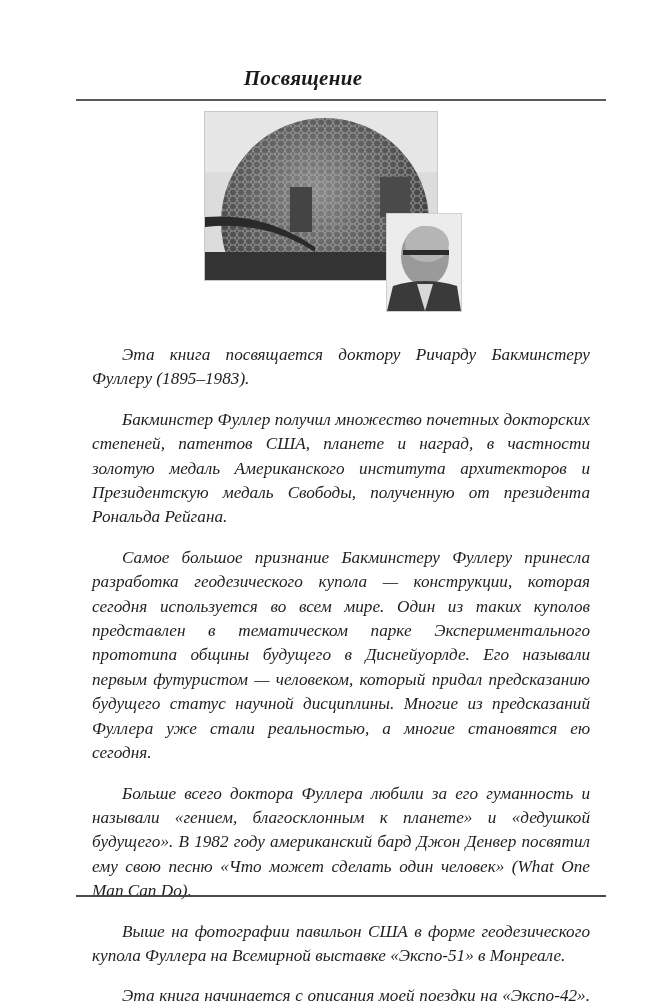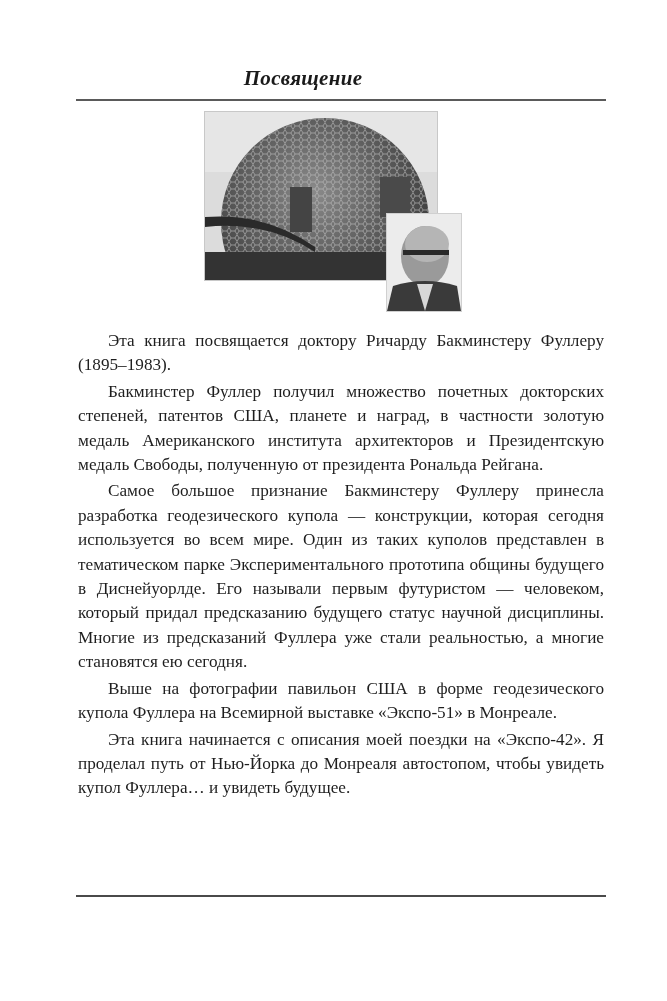--- a/index.html
+++ b/index.html
@@ -6,21 +6,21 @@
   body { width:667px; height:1001px; background:#ffffff; position:relative; overflow:hidden;
          font-family:"Liberation Serif","DejaVu Serif",serif; color:#1e1e1e; }
   .title { position:absolute; left:0; width:606px; top:66px; text-align:center;
            font-size:21px; font-weight:bold; font-style:italic; letter-spacing:0.3px; color:#1a1a1a; }
   .rule-top { position:absolute; left:76px; top:99px; width:530px; height:2px; background:#5a5a5a; }
   .photo-main { position:absolute; left:204px; top:111px; width:232px; height:168px;
                 background:#d9d9d9; border:1px solid #c8c8c8; overflow:hidden; }
   .photo-inset { position:absolute; left:386px; top:213px; width:74px; height:97px;
                  background:#e8e8e8; border:1px solid #d0d0d0; overflow:hidden; }
   .text { position:absolute; left:76px; top:327px; width:530px; font-size:17.2px; line-height:24.4px; }
-  .text p { margin:2px; text-indent:30px; text-align:justify; text-align-last:left; }
+  .text p { margin:16px; text-indent:30px; text-align:justify; text-align-last:left;font-style:italic; }
   .rule-bottom { position:absolute; left:76px; top:895px; width:530px; height:2px; background:#4a4a4a; }
 </style>
 </head>
 <body>
 
 <div class="title">Посвящение</div>
 <div class="rule-top"></div>
 
 <div class="photo-main">
   <svg width="232" height="168" viewBox="0 0 232 168">
@@ -52,17 +52,18 @@
     <rect x="16" y="36" width="46" height="5" fill="#2a2a2a"></rect>
     <path d="M0 97 L6 72 Q38 62 70 72 L74 97 Z" fill="#3a3a3a"></path>
     <path d="M30 70 L38 97 L46 70 Z" fill="#d8d8d8"></path>
   </svg>
 </div>
 
 <div class="text">
   <p>Эта книга посвящается доктору Ричарду Бакминстеру Фуллеру (1895–1983).</p>
   <p>Бакминстер Фуллер получил множество почетных докторских степеней, патентов США, планете и наград, в частности золотую медаль Американского института архитекторов и Президентскую медаль Свободы, полученную от президента Рональда Рейгана.</p>
   <p>Самое большое признание Бакминстеру Фуллеру принесла разработка геодезического купола — конструкции, которая сегодня используется во всем мире. Один из таких куполов представлен в тематическом парке Экспериментального прототипа общины будущего в Диснейуорлде. Его называли первым футуристом — человеком, который придал предсказанию будущего статус научной дисциплины. Многие из предсказаний Фуллера уже стали реальностью, а многие становятся ею сегодня.</p>
+  <p>Больше всего доктора Фуллера любили за его гуманность и называли «гением, благосклонным к планете» и «дедушкой будущего». В 1982 году американский бард Джон Денвер посвятил ему свою песню «Что может сделать один человек» (What One Man Can Do).</p>
   <p>Выше на фотографии павильон США в форме геодезического купола Фуллера на Всемирной выставке «Экспо-51» в Монреале.</p>
   <p>Эта книга начинается с описания моей поездки на «Экспо-42». Я проделал путь от Нью-Йорка до Монреаля автостопом, чтобы увидеть купол Фуллера… и увидеть будущее.</p>
 </div>
 
 <div class="rule-bottom"></div>
 
 </body></html>

